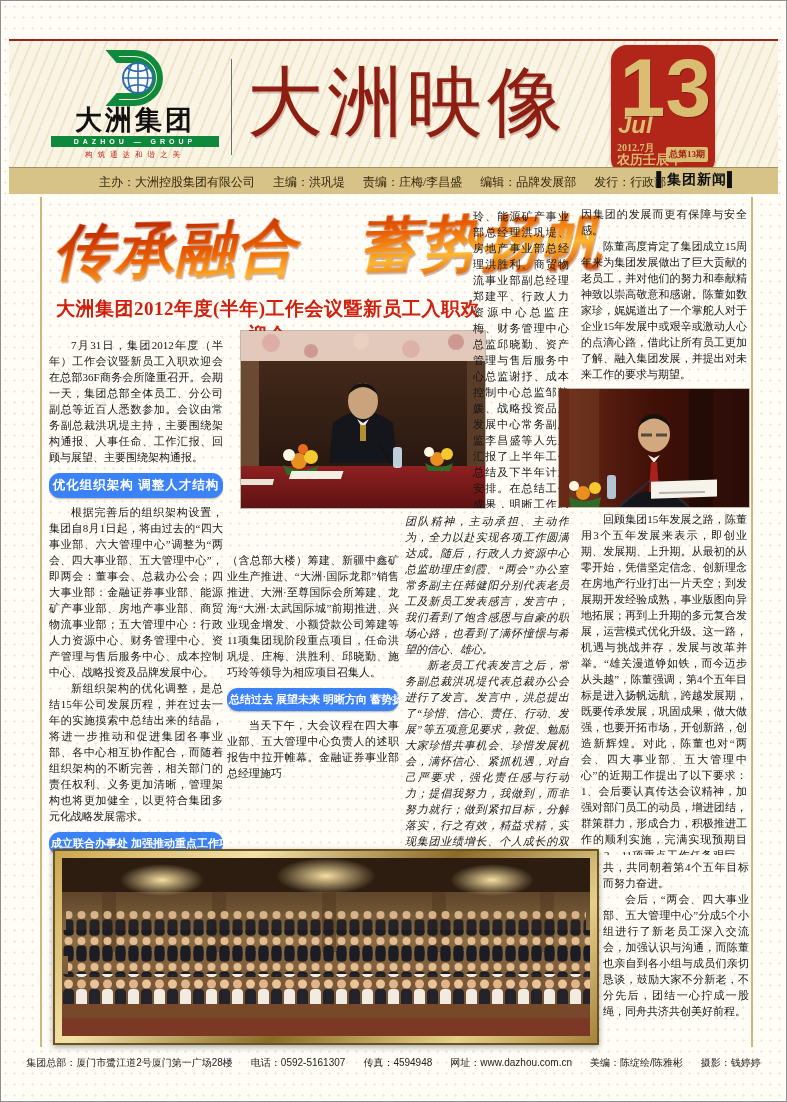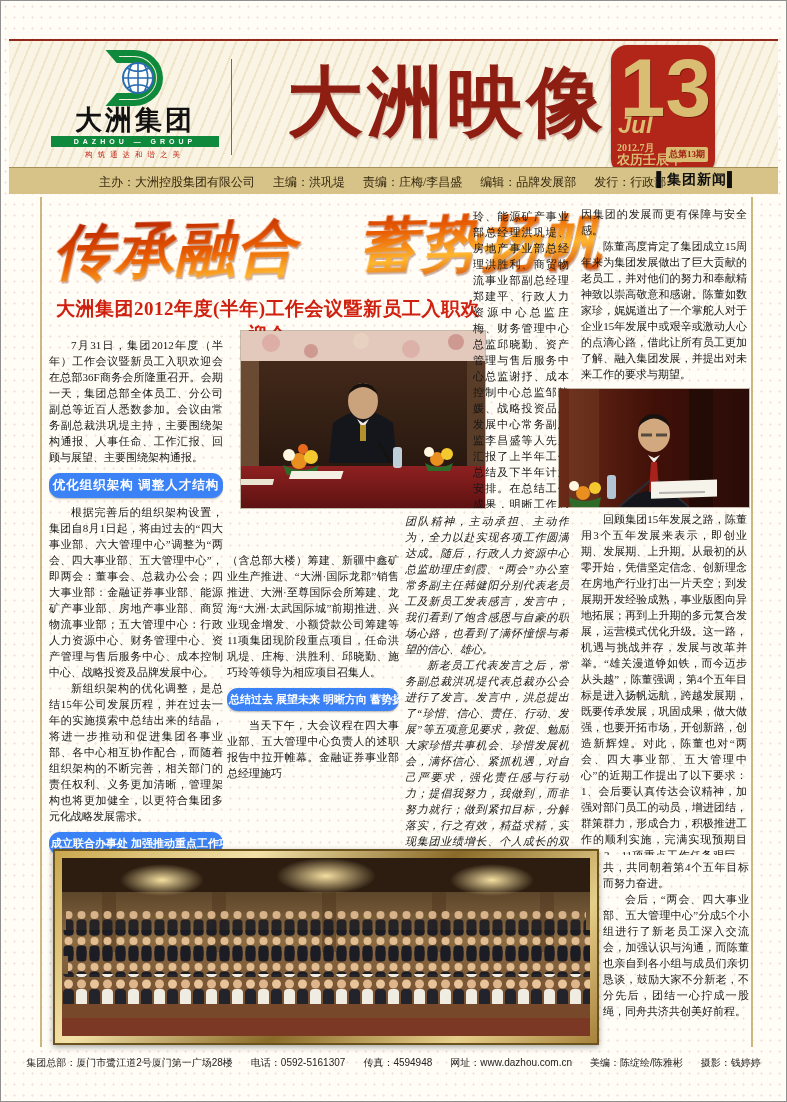--- a/index.html
+++ b/index.html
@@ -15,22 +15,22 @@
     background-image:repeating-linear-gradient(112deg,rgba(203,176,116,.22) 0 2px,transparent 2px 10px);}
   .logo{position:absolute;left:42px;top:8px;width:168px;text-align:center;}
   .logo svg{display:block;margin:0 auto;}
   .logo-cn{font-family:"Liberation Sans","DejaVu Sans",sans-serif;font-weight:bold;
     font-size:27px;letter-spacing:3px;color:#111;line-height:1;}
   .logo-en{margin-top:2px;background:#0f8a3d;color:#fff;font-family:"Liberation Sans",sans-serif;
     font-size:7px;font-weight:bold;letter-spacing:4px;padding:2px 0;}
   .logo-tag{margin-top:3px;color:#c02314;font-size:7.5px;letter-spacing:5px;
     font-family:"Liberation Sans",sans-serif;}
   .mast-divider{position:absolute;left:222px;top:18px;width:1px;height:96px;background:#6d6d6d;}
-  .paper-title{position:absolute;left:238px;top:14px;width:360px;text-align:right;
-    font-size:76px;font-weight:bold;line-height:1.25;letter-spacing:4px;color:#8e1d12;
+  .paper-title{position:absolute;left:238px;top:14px;width:360px;text-align:left;
+    font-size:76px;font-weight:normal;line-height:1.25;letter-spacing:4px;color:#8e1d12;
     text-shadow:1px 2px 1px rgba(90,20,10,.25);}
   .paper-title::before{content:"";position:absolute;left:-10px;right:-10px;top:18px;height:70px;
     background:radial-gradient(ellipse at 50% 50%,rgba(214,186,118,.55),rgba(214,186,118,0) 70%);z-index:-1;}
   .datebox{position:absolute;left:602px;top:4px;width:104px;height:130px;background:#b2261a;
     border-radius:16px;color:#d9bd72;box-shadow:0 1px 3px rgba(0,0,0,.3);}
   .db-month{position:absolute;left:7px;bottom:36px;font-style:italic;font-weight:bold;font-size:24px;
     font-family:"Liberation Sans",sans-serif;}
   .db-day{position:absolute;right:4px;top:-4px;font-weight:bold;font-size:82px;line-height:1.15;
     font-family:"Liberation Sans",sans-serif;text-shadow:1px 1px 0 rgba(60,10,5,.4);}
   .db-greg{position:absolute;left:6px;bottom:20px;font-size:10px;font-weight:bold;}

